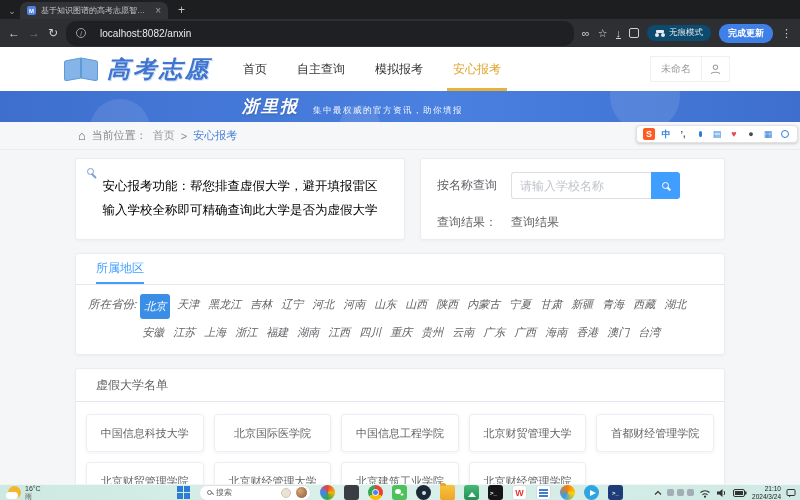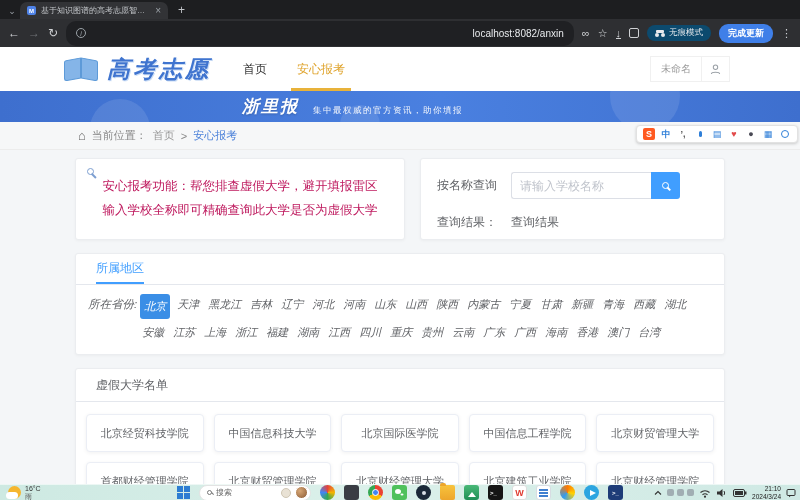--- a/index.html
+++ b/index.html
@@ -10,21 +10,21 @@
   .tabstrip{height:19px;background:#1d1e20;display:flex;align-items:flex-end;padding-left:4px;}
   .ts-chevron{color:#9aa0a6;font-size:9px;width:16px;text-align:center;line-height:16px;}
   .tab{width:148px;height:17px;background:#323336;border-radius:7px 7px 0 0;display:flex;align-items:center;gap:5px;padding:0 7px;}
   .favicon{width:9px;height:9px;background:#4f83e8;border-radius:2px;color:#fff;font-size:6px;font-weight:bold;display:flex;align-items:center;justify-content:center;flex:0 0 auto;}
   .tab-title{font-size:8px;color:#c3c6ca;white-space:nowrap;overflow:hidden;text-overflow:ellipsis;flex:1;}
   .tab-close{color:#9aa0a6;font-size:10px;line-height:10px;}
   .newtab{color:#c3c6ca;font-size:12px;margin:0 0 2px 10px;}
   .toolbar{height:28px;background:#2e2f32;display:flex;align-items:center;padding:0 8px;gap:8px;}
   .nav-arrow{color:#cfd1d4;font-size:12px;}
   .nav-arrow.dim{color:#6f7276;}
-  .urlbar{flex:1;height:25px;background:#1f2023;border-radius:10px;display:flex;align-items:center;gap:14px;padding:0 10px;justify-content:space-between;}
+  .urlbar{flex:1;height:25px;background:#1f2023;border-radius:10px;display:flex;align-items:center;gap:14px;padding:0 10px;}
   .info-badge{width:10px;height:10px;border:1px solid #9aa0a6;border-radius:50%;color:#9aa0a6;font-size:7px;display:flex;align-items:center;justify-content:center;font-style:italic;}
   .url-text{font-size:10px;color:#e8eaed;}
   .tb-ic{color:#cfd1d4;font-size:11px;}
   .dl-ic{border-bottom:1px solid #cfd1d4;line-height:10px;}
   .panel-ic{width:10px;height:10px;border:1.3px solid #cfd1d4;border-radius:2px;}
   .incog-chip{display:flex;align-items:center;gap:4px;background:#0c4a6e;border-radius:9px;padding:2px 8px;}
   .incog-ic{width:10px;height:7px;position:relative;}
   .incog-ic::before{content:'';position:absolute;top:0;left:1px;right:1px;height:3px;background:#e8eaed;border-radius:1px;}
   .incog-ic::after{content:'';position:absolute;bottom:0;left:0;width:4px;height:4px;border-radius:50%;background:#e8eaed;box-shadow:6px 0 0 #e8eaed;}
   .incog-label{font-size:8.5px;color:#e8eaed;}
@@ -66,21 +66,21 @@
   .ic-mic-icon::before{content:'';width:3px;height:6px;background:#2f7fd8;border-radius:2px;box-shadow:0 4px 0 -3px #2f7fd8;}
   .ic-settings-icon::before{content:'';width:6px;height:6px;border:1.6px solid #2f7fd8;border-radius:50%;}
 
   
   main{width:650px;margin:8px auto 0;}
   .card{background:#fff;border:1px solid #ebedf0;border-radius:3px;box-shadow:0 1px 3px rgba(0,0,0,.04);}
   .row1{display:flex;gap:15px;}
   .intro-card{width:330px;height:82px;position:relative;padding-top:15px;}
   .pin{position:absolute;left:11px;top:9px;width:7px;height:7px;border:1.5px solid #7d9fd1;border-radius:50%;}
   .pin::after{content:'';position:absolute;width:6px;height:1.5px;background:#7d9fd1;transform:rotate(45deg);right:-4px;bottom:-2px;}
-  .intro-card p{text-align:center;font-size:12.5px;color:#be185d;line-height:24px;}
+  .intro-card p{text-align:center;font-size:12.5px;color:#000000;line-height:24px;}
   .search-card{flex:1;height:82px;padding:13px 16px;}
   .frow{display:flex;align-items:center;}
   .frow label{font-size:12px;color:#606266;width:74px;flex:0 0 auto;}
   .igroup{display:flex;}
   .igroup input{width:140px;height:27px;border:1px solid #dcdfe6;border-right:none;border-radius:3px 0 0 3px;padding:0 8px;font-size:12px;color:#333;outline:none;}
   .igroup input::placeholder{color:#c0c4cc;}
   .sbtn{width:29px;height:27px;background:#409eff;border:none;border-radius:0 3px 3px 0;display:flex;align-items:center;justify-content:center;cursor:pointer;}
   .mag{width:7px;height:7px;border:1.5px solid #fff;border-radius:50%;position:relative;display:inline-block;}
   .mag::after{content:'';position:absolute;width:4px;height:1.5px;background:#fff;transform:rotate(45deg);right:-3px;bottom:-1px;}
   .frow2{margin-top:15px;display:flex;font-size:12px;color:#606266;}
@@ -176,20 +176,22 @@
     <span class="dots">⋮</span>
   </div>
 
   <header class="site-header">
     <div class="logo">
       <span class="book"></span>
       <span class="logo-text">高考志愿</span>
     </div>
     <nav class="site-nav">
         <a class="nav-item">首页</a>
+        <a class="nav-item">自主查询</a>
+        <a class="nav-item">模拟报考</a>
         <a class="nav-item active">安心报考</a>
       </nav>
     <div class="user-box">
       <span class="user-name">未命名</span>
       <span class="user-avatar">
         <svg width="11" height="11" viewBox="0 0 12 12">
             <circle cx="6" cy="3.6" r="2.4" fill="none" stroke="#9aa0a6" stroke-width="1.1"></circle>
             <path d="M1.5 11 C1.5 8.2 10.5 8.2 10.5 11" fill="none" stroke="#9aa0a6" stroke-width="1.1"></path>
           </svg>
       </span>
@@ -288,21 +290,20 @@
             <span class="chip">香港</span>
             <span class="chip">澳门</span>
             <span class="chip">台湾</span>
           </div>
       </div>
     </section>
 
     <section class="card uni-card">
       <div class="uhead">虚假大学名单</div>
       <div class="ugrid">
-          <div class="ucard">北京经贸科技学院</div>
           <div class="ucard">中国信息科技大学</div>
           <div class="ucard">北京国际医学院</div>
           <div class="ucard">中国信息工程学院</div>
           <div class="ucard">北京财贸管理大学</div>
           <div class="ucard">首都财经管理学院</div>
           <div class="ucard">北京财贸管理学院</div>
           <div class="ucard">北京财经管理大学</div>
           <div class="ucard">北京建筑工业学院</div>
           <div class="ucard">北京财经管理学院</div>
         </div>

